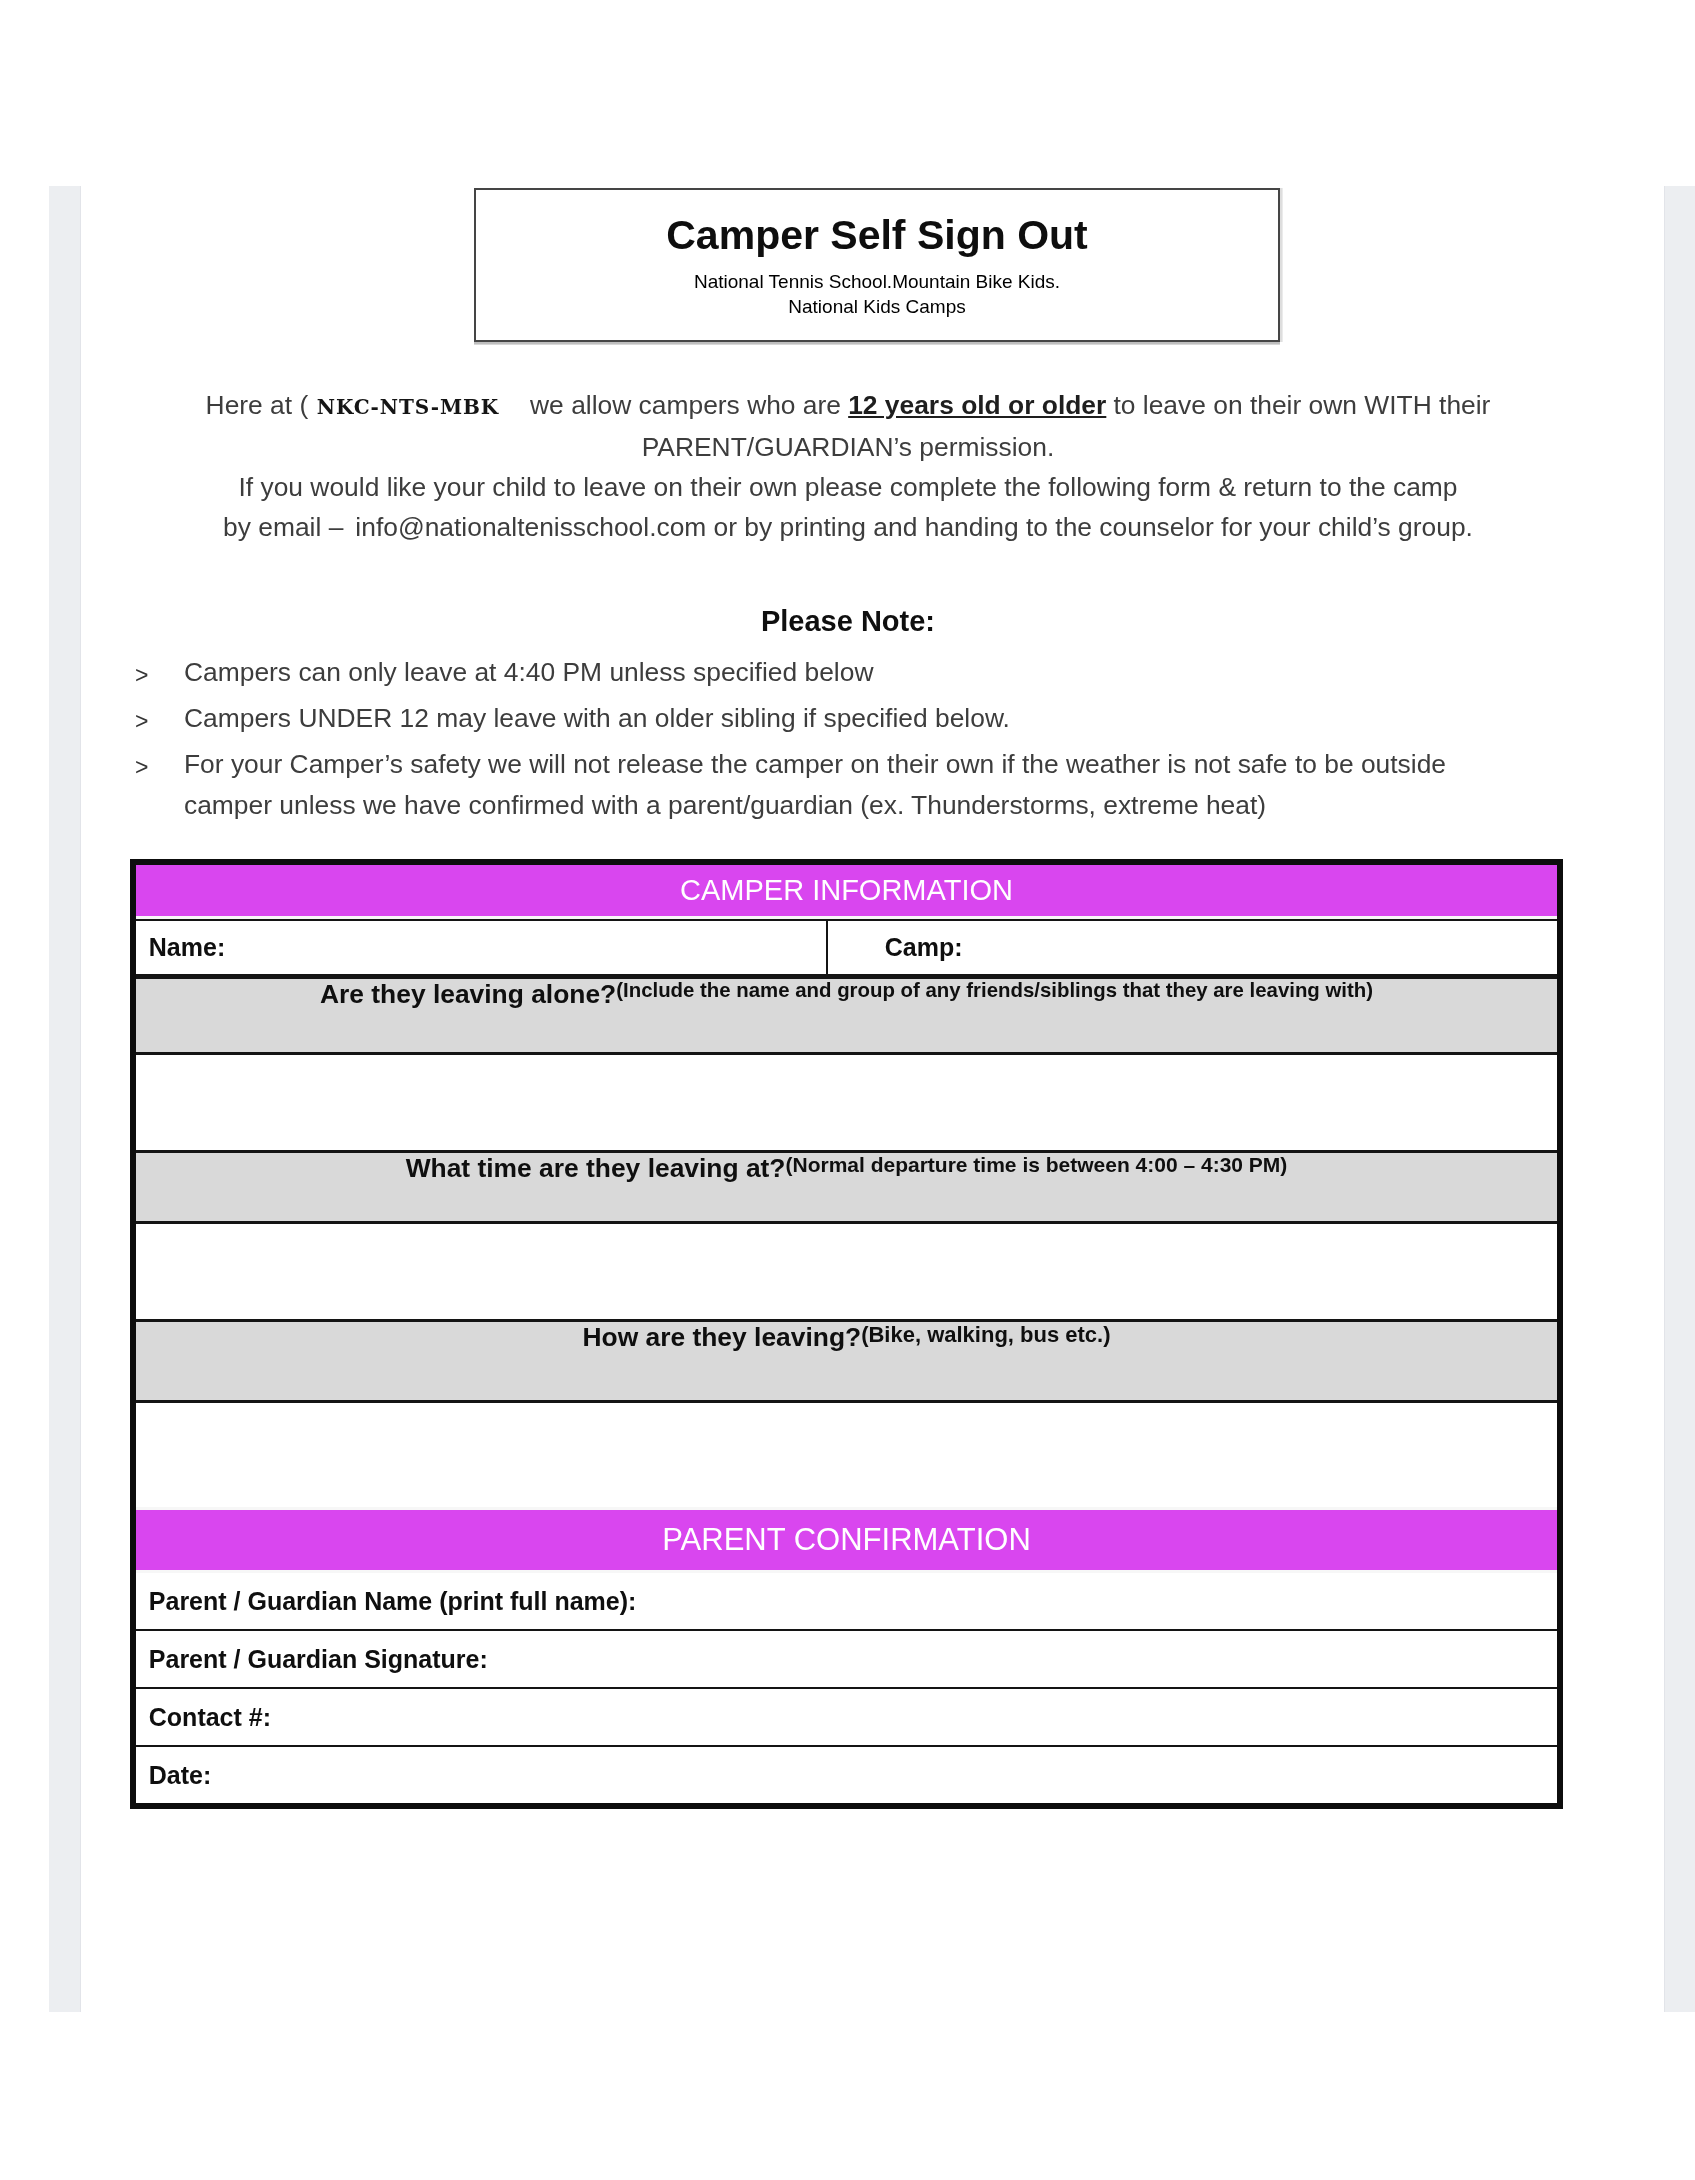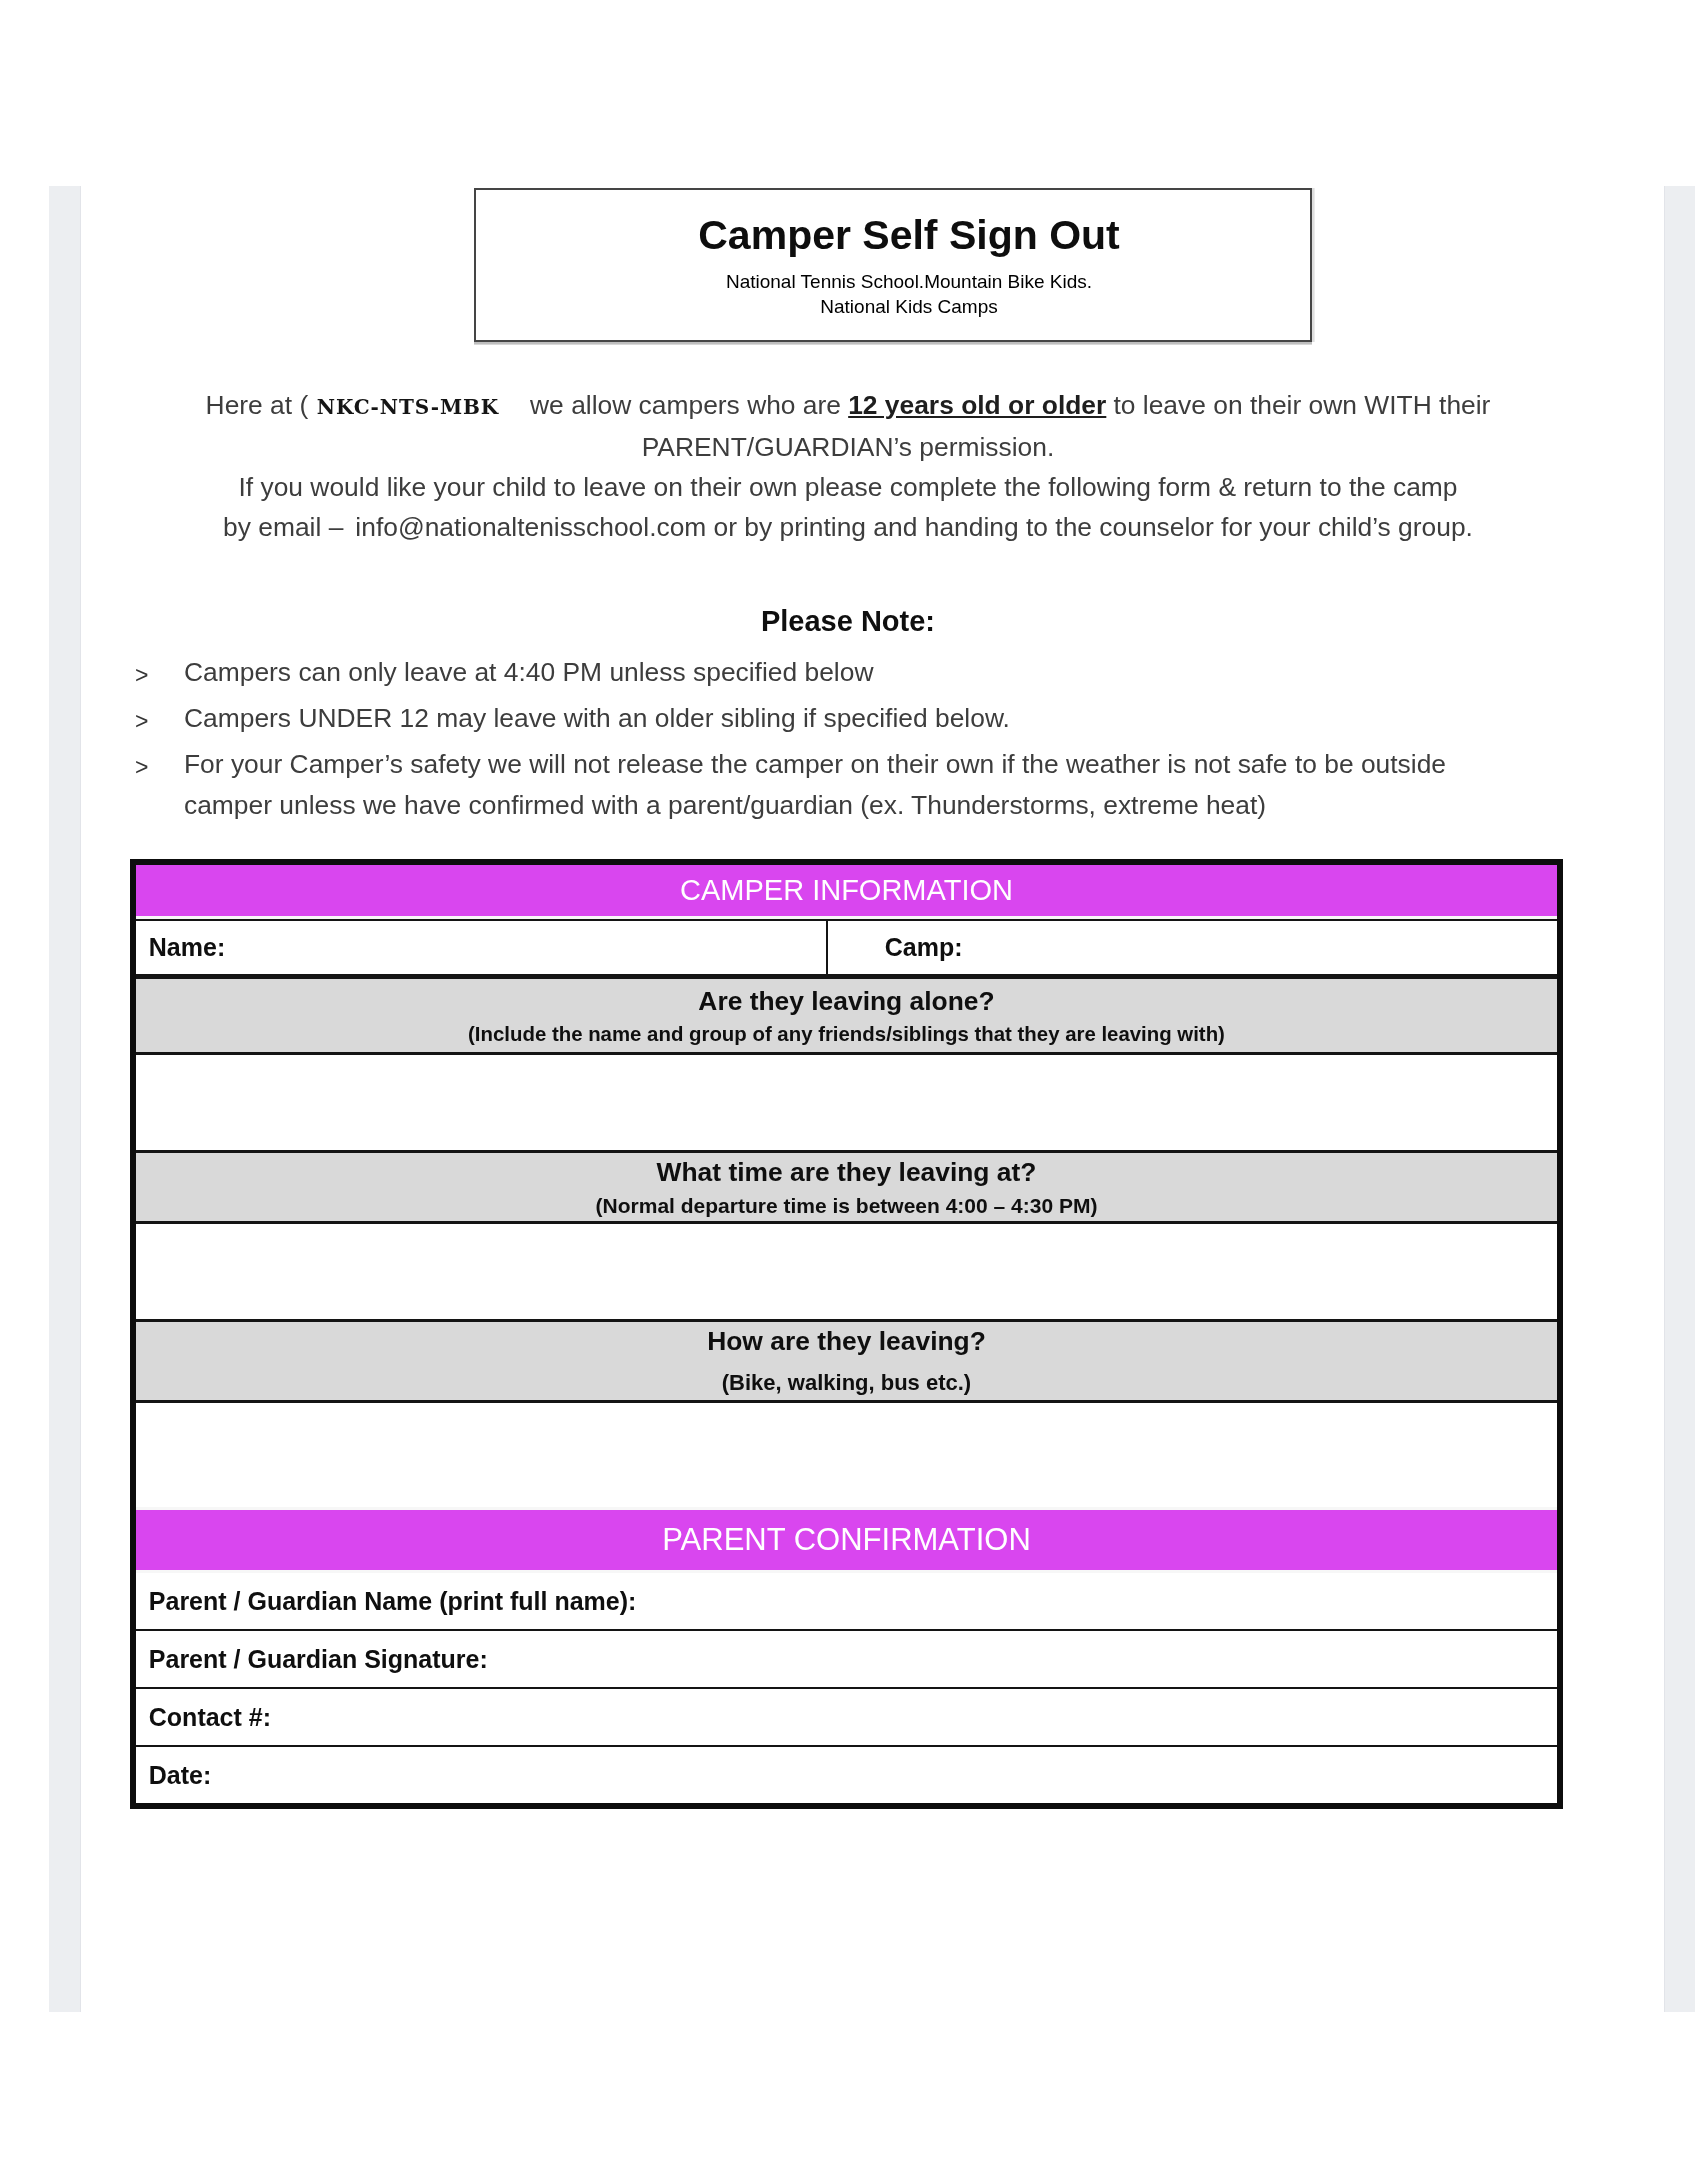--- a/index.html
+++ b/index.html
@@ -11,21 +11,20 @@
   
   .edge { position:absolute; top:186px; height:1826px; background:#eceef1; }
   .edge-left  { left:49px;  width:31px; border-right:0.9px solid #e2e4e9; }
   .edge-right { left:1664px; width:32px; border-left:0.9px solid #e2e4e9; }
 
   
   .title-box {
     position:absolute; left:474px; top:188px; width:802px; height:150px;
     border:2.6px solid #454545; background:#ffffff; text-align:center;
     box-shadow:0 2.6px 0 rgba(70,70,70,.35), 2.6px 0 0 rgba(70,70,70,.18);
-    padding-left:32px;
   }
   .title { margin-top:22px; font-size:41px; font-weight:bold; color:#0e0e0e; }
   .subtitle-wrap { margin-top:10.2px; }
   .subtitle { font-size:19px; font-weight:normal; color:#000000; line-height:25px; }
 
   
   .intro {
     position:absolute; left:85px; width:1526px; top:385px;
     text-align:center; font-size:26.4px; line-height:40px; color:#3d3d3d;
   }
@@ -61,21 +60,21 @@
   .bar-special { height:58px; font-size:31px; }
   .bar-parent  { height:60px; font-size:31px; }
 
   .namecamp { display:flex; height:53px; border-top:2.6px solid #141414; border-bottom:2.6px solid #141414; background:#ffffff;gap:44px; }
   .namecamp .cell { display:flex; align-items:center; padding-left:12.8px; font-size:25px; font-weight:bold; color:#0f0f0f; box-sizing:border-box; }
   .cell-name { width:48.7%; border-right:2.6px solid #141414; }
   .cell-camp { flex:1; }
 
   .qrow {
     background:#d9d9d9; border-top:3.4px solid #141414; border-bottom:3.4px solid #141414;
-    text-align:center; color:#0f0f0f; display:flex; flex-direction:column; justify-content:center;
+    text-align:center; color:#0f0f0f; display:flex; flex-direction:row; justify-content:center;
   }
   .qrow .q { font-weight:bold; font-size:26.4px; }
   .qrow .hint { font-weight:bold; }
   .qrow-1 { height:73px; } .qrow-1 .q { margin-bottom:6px; } .qrow-1 .hint { font-size:20.4px; }
   .qrow-2 { height:68px; } .qrow-2 .q { margin-bottom:6px; } .qrow-2 .hint { font-size:21px; }
   .qrow-3 { height:78px; } .qrow-3 .q { margin-bottom:12.8px; } .qrow-3 .hint { font-size:22px; }
 
   .ans { background:#ffffff; }
   .ans-1, .ans-2 { height:95px; }
   .ans-3 { height:104px; }

